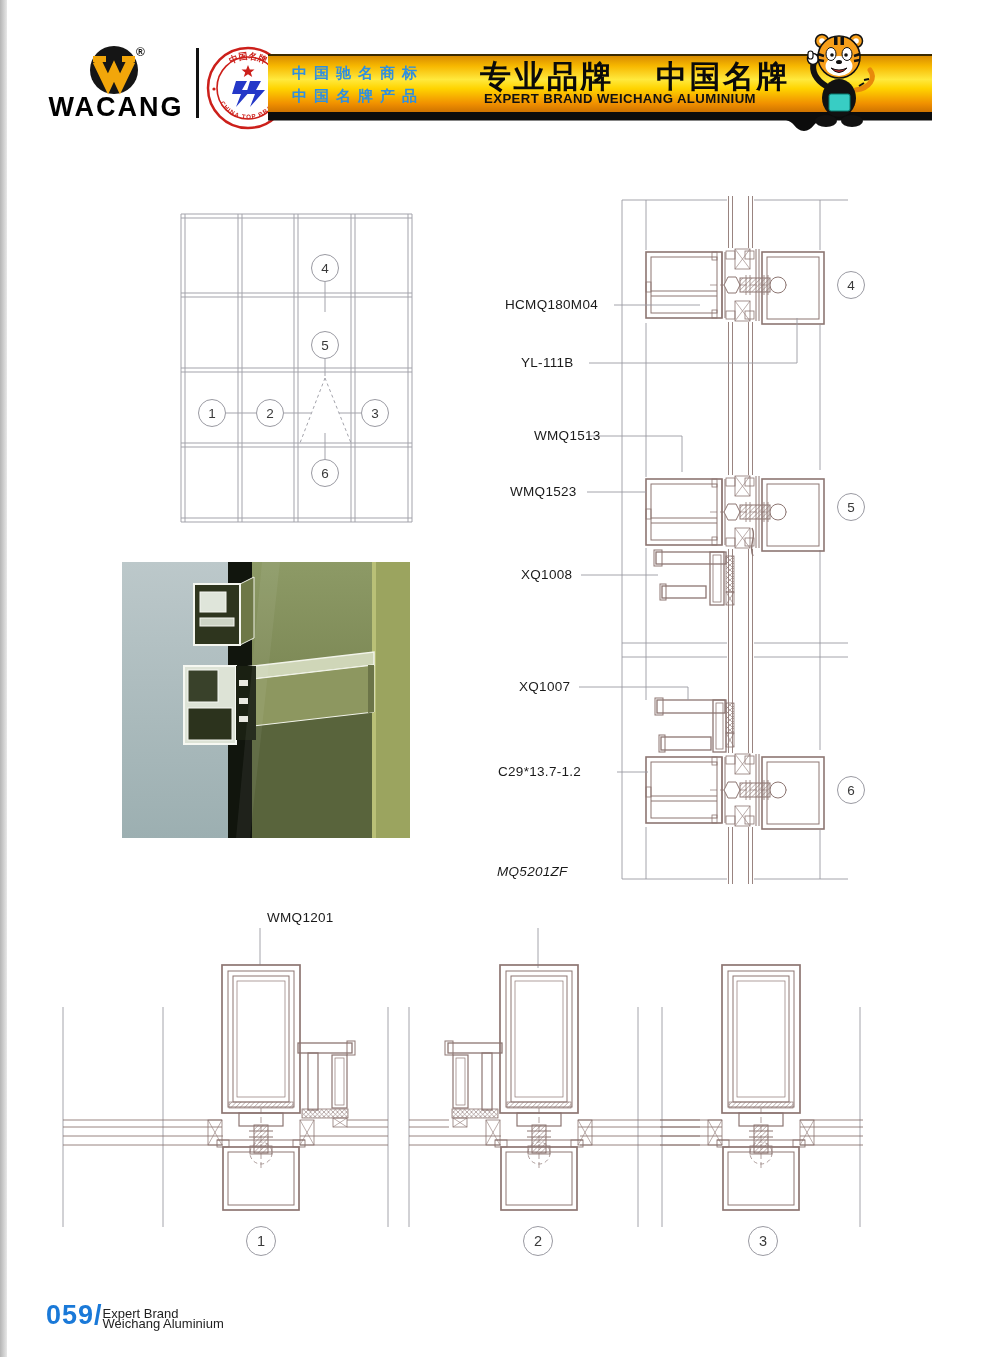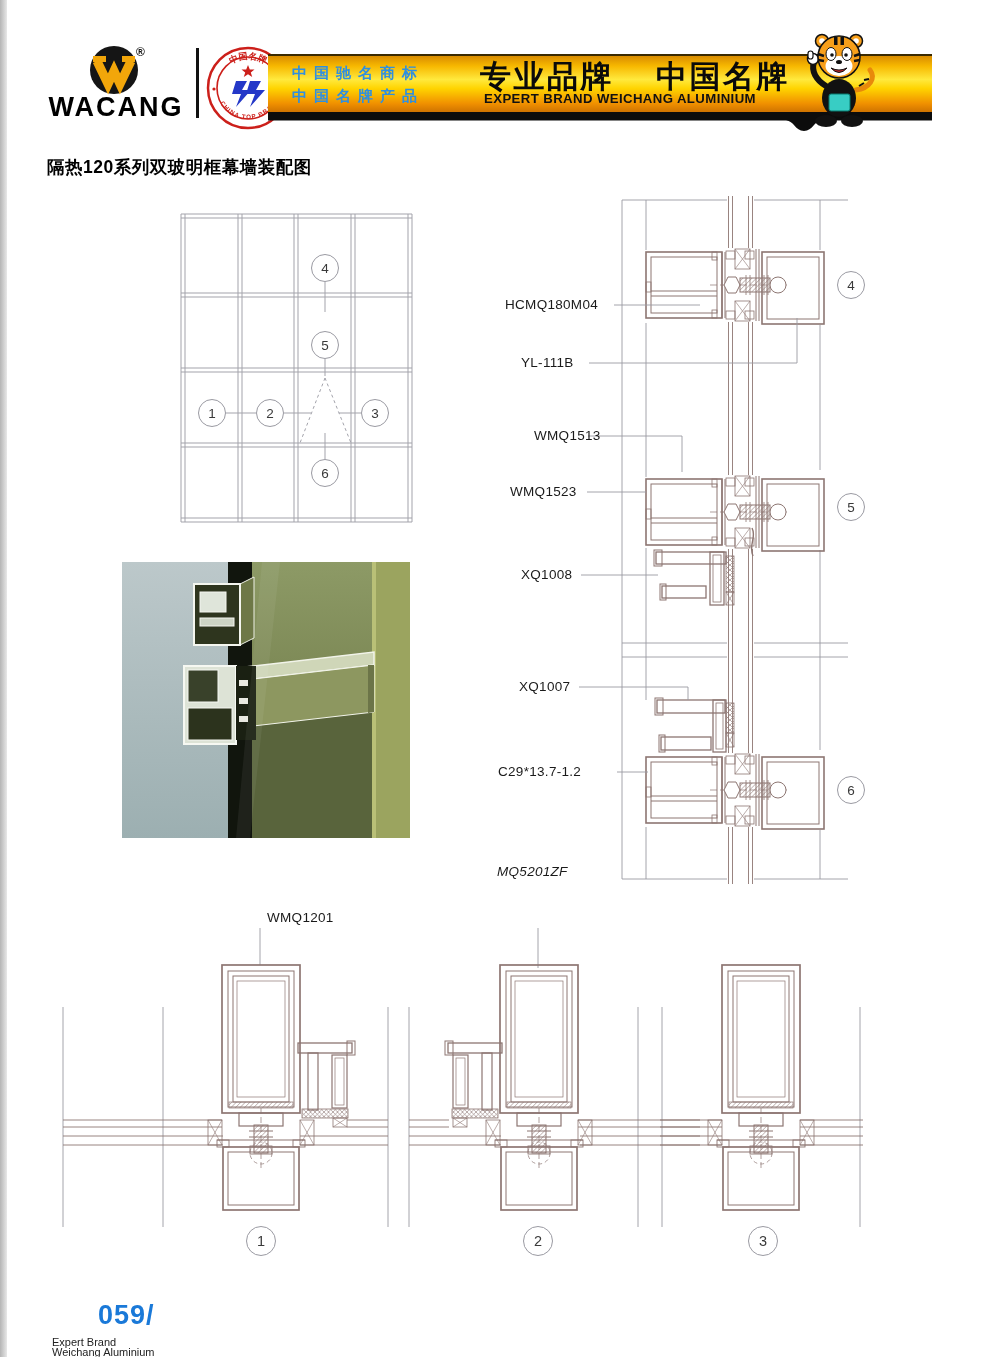--- a/index.html
+++ b/index.html
@@ -40,23 +40,23 @@
   .callout { position:absolute; border:1px solid #9a9aa2; border-radius:50%; background:#fff;
     display:flex; align-items:center; justify-content:center; color:#3a3a3a;
     font-size:13.5px; font-weight:400; }
   .co28 { width:28px; height:28px; }
   .co30 { width:30px; height:30px; font-size:14.5px; }
 
   .part-label { position:absolute; font-size:13.5px; color:#1a1a1a; letter-spacing:0.3px;
     white-space:nowrap; }
 
   
-  .footer { position:absolute; left:46px; top:1300px; display:flex; align-items:flex-end;flex-direction:column; }
+  .footer { position:absolute; left:46px; top:1300px; display:flex; align-items:center; }
   .footer .pageno { color:#1a79d8; font-size:27px; font-weight:900; letter-spacing:1px; line-height:30px; }
-  .footer .caption { margin-left:6px; padding-top:7px; font-size:11px; color:#222; line-height:10px; }
+  .footer .caption { margin-left:0; padding-top:7px; font-size:13px; color:#222; line-height:10px; }
 </style>
 </head>
 <body>
 
 <div class="page">
   <div class="scan-edge"></div>
 
   <div>
 
     <svg class="logo-mark" width="56" height="52" viewBox="0 0 56 52">
@@ -130,21 +130,20 @@
       <ellipse cx="41" cy="38" rx="13.5" ry="10" fill="#fff"></ellipse>
       <ellipse cx="33" cy="26" rx="5" ry="6.5" fill="#fff" stroke="#111" stroke-width="1"></ellipse>
       <ellipse cx="49" cy="26" rx="5" ry="6.5" fill="#fff" stroke="#111" stroke-width="1"></ellipse>
       <circle cx="34" cy="27" r="1.8" fill="#111"></circle>
       <circle cx="48" cy="27" r="1.8" fill="#111"></circle>
       <ellipse cx="41" cy="34" rx="3" ry="2" fill="#111"></ellipse>
       <path d="M33,40 Q41,49 49,40 Q41,44 33,40" fill="#c1272d" stroke="#111" stroke-width="1"></path>
     </svg>
   </div>
 
-  <div class="doc-title">隔热120系列双玻明框幕墙装配图</div>
 
   <svg class="elev" width="300" height="330" viewBox="0 0 300 330">
     <g stroke="#a3a3ab" stroke-width="1" fill="none">
       <path d="M31,14 V322 M35,14 V322 M88,14 V322 M92,14 V322 M144,14 V322 M148,14 V322 M201,14 V322 M205,14 V322 M258,14 V322 M262,14 V322"></path>
       <path d="M31,14 H262 M31,18 H262 M31,93 H262 M31,97 H262 M31,168 H262 M31,172 H262 M31,243 H262 M31,247 H262 M31,318 H262 M31,322 H262"></path>
       <path d="M175,82 V112"></path>
       <path d="M175,159 V176"></path>
       <path d="M76,213 H106 M134,213 H161 M189,213 H211"></path>
       <path d="M175,233 V259"></path>
       <path d="M175,178 L150,243 M175,178 L201,243" stroke-dasharray="3,3"></path>

